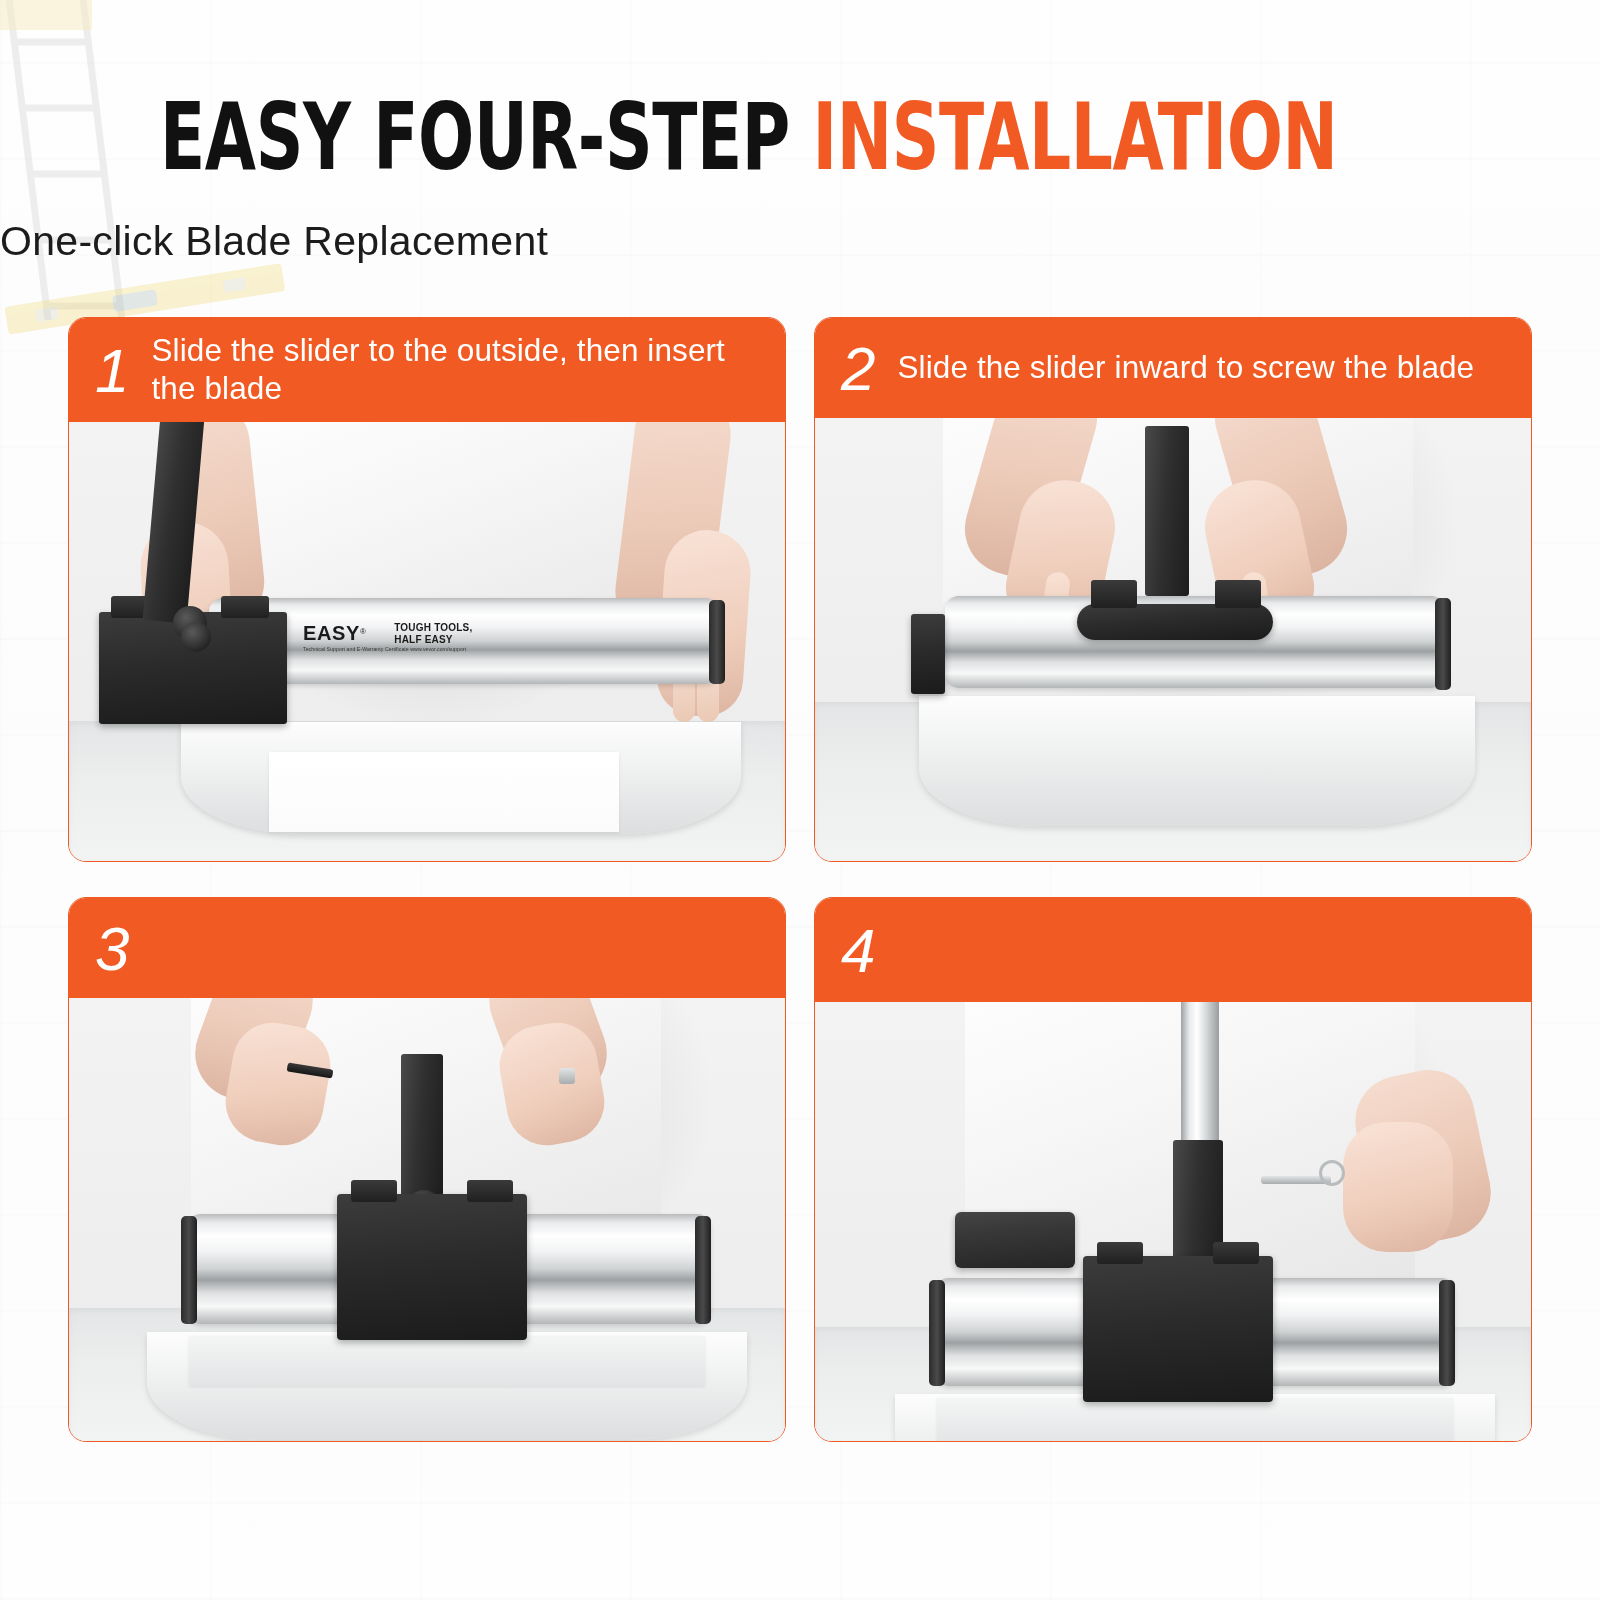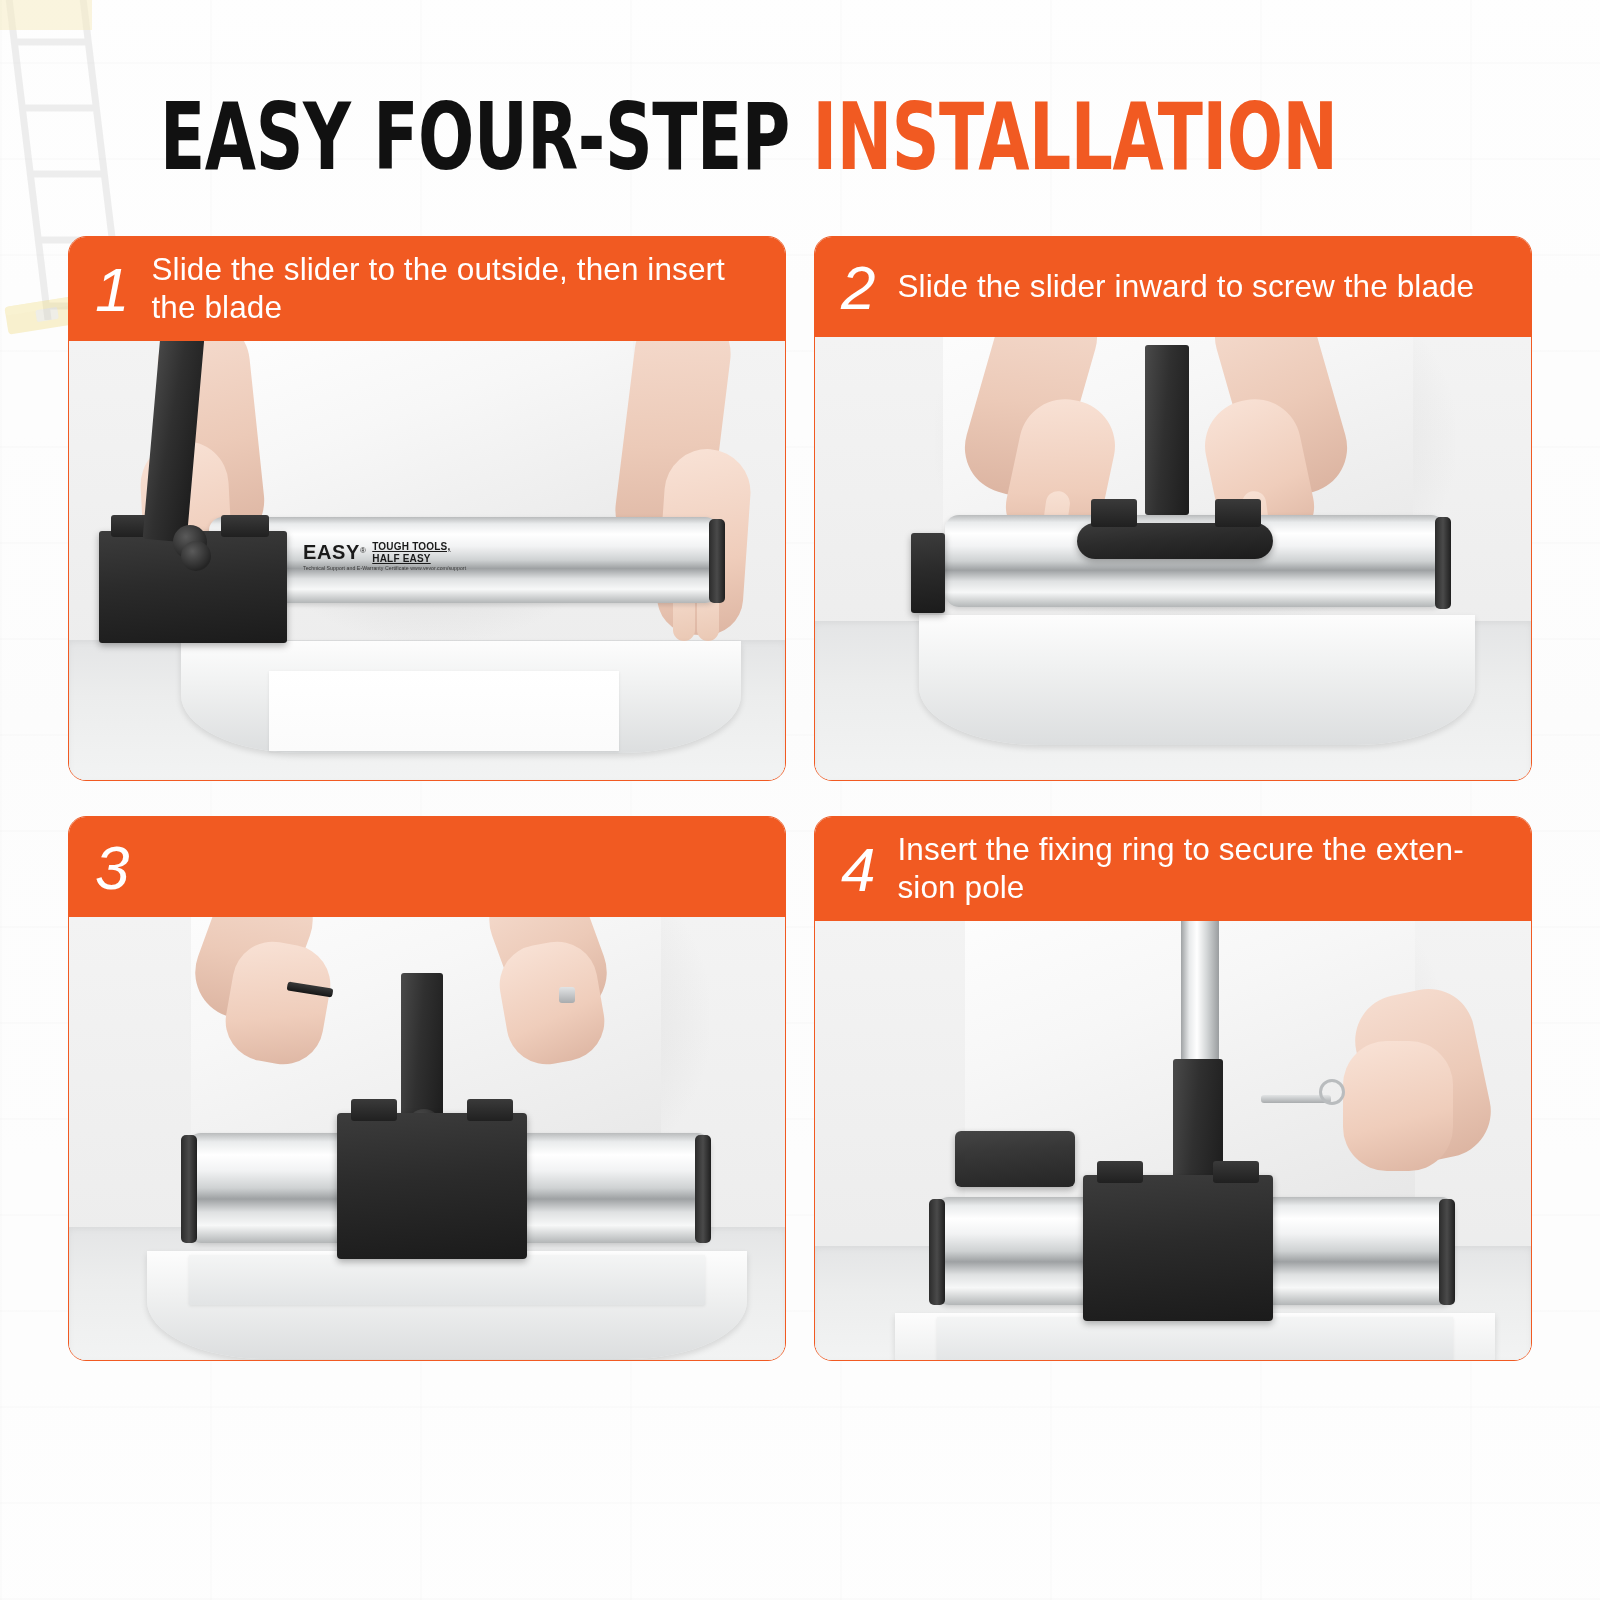--- a/index.html
+++ b/index.html
@@ -227,20 +227,21 @@
     <rect x="10" y="30" width="280" height="28" rx="4" fill="#e8c93f" opacity="0.75"></rect>
     <rect x="10" y="30" width="280" height="9" rx="4" fill="#f2dd7a" opacity="0.7"></rect>
     <rect x="118" y="36" width="44" height="16" rx="3" fill="#9fb7c4" opacity="0.85"></rect>
     <rect x="40" y="38" width="22" height="12" rx="2" fill="#c9ccce" opacity="0.8"></rect>
     <rect x="230" y="38" width="22" height="12" rx="2" fill="#c9ccce" opacity="0.8"></rect>
   </g>
 </svg>
 
 <div id="header">
   <h1 id="main-title"><span id="title-part1">EASY FOUR-STEP </span><span id="title-part2">INSTALLATION</span></h1>
+  <div id="subtitle">One-click Blade Replacement</div>
 </div>
 
 <div id="steps-grid">
 
   <section class="step-panel">
     <header class="step-header two-line">
       <span class="step-number">1</span>
       <span class="step-text">Slide the slider to the outside, then insert the blade</span>
     </header>
     <div class="photo">
@@ -266,21 +267,21 @@
 
       <div class="bracket" style="left:30px;top:190px;width:188px;height:112px;border-radius:3px;"></div>
       <div class="slider-nub" style="left:42px;top:174px;width:48px;height:22px;"></div>
       <div class="slider-nub" style="left:152px;top:174px;width:48px;height:22px;"></div>
       <div class="handle-post" style="left:84px;top:-40px;width:44px;height:240px;transform:rotate(5deg);"></div>
       <div class="hinge" style="left:104px;top:184px;width:34px;height:34px;"></div>
       <div class="hinge" style="left:112px;top:200px;width:30px;height:30px;"></div>
 
       <div class="logo" style="left:234px;top:200px;">
         <span class="logo-word">EASY</span><span class="logo-reg">®</span>
-        <span class="logo-tag" style="display:inline-block;margin-left:2px;vertical-align:top;text-decoration:underline;">
+        <span class="logo-tag" style="display:inline-block;margin-left:24px;vertical-align:top;">
           <span>TOUGH TOOLS,</span><br>
           <span>HALF EASY</span>
         </span>
         <div class="logo-fine">Technical Support and E-Warranty Certificate www.vevor.com/support</div>
       </div>
     </div>
   </section>
 
   <section class="step-panel">
     <header class="step-header">
@@ -340,21 +341,20 @@
       <div class="tube-cap" style="left:112px;top:218px;height:108px;"></div>
       <div class="bracket" style="left:268px;top:196px;width:190px;height:146px;"></div>
       <div class="slider-nub" style="left:282px;top:182px;width:46px;height:22px;"></div>
       <div class="slider-nub" style="left:398px;top:182px;width:46px;height:22px;"></div>
     </div>
   </section>
 
   <section class="step-panel">
     <header class="step-header two-line">
       <span class="step-number">4</span>
-      <span class="step-text">Insert the fixing ring to secure the exten-sion pole</span>
     </header>
     <div class="photo">
       <div class="wall-bg"></div>
       <div class="table-bg" style="height:26%"></div>
       <div class="torso-shadow" style="left:150px;top:-50px;width:480px;height:380px;"></div>
       <div class="torso" style="left:150px;top:-60px;width:450px;height:360px;"></div>
       <div class="bracket" style="left:140px;top:210px;width:120px;height:56px;border-radius:6px;opacity:0.95;"></div>
 
       <div class="pole" style="left:366px;top:-10px;width:38px;height:160px;"></div>
       <div class="handle-post" style="left:358px;top:138px;width:50px;height:130px;"></div>

